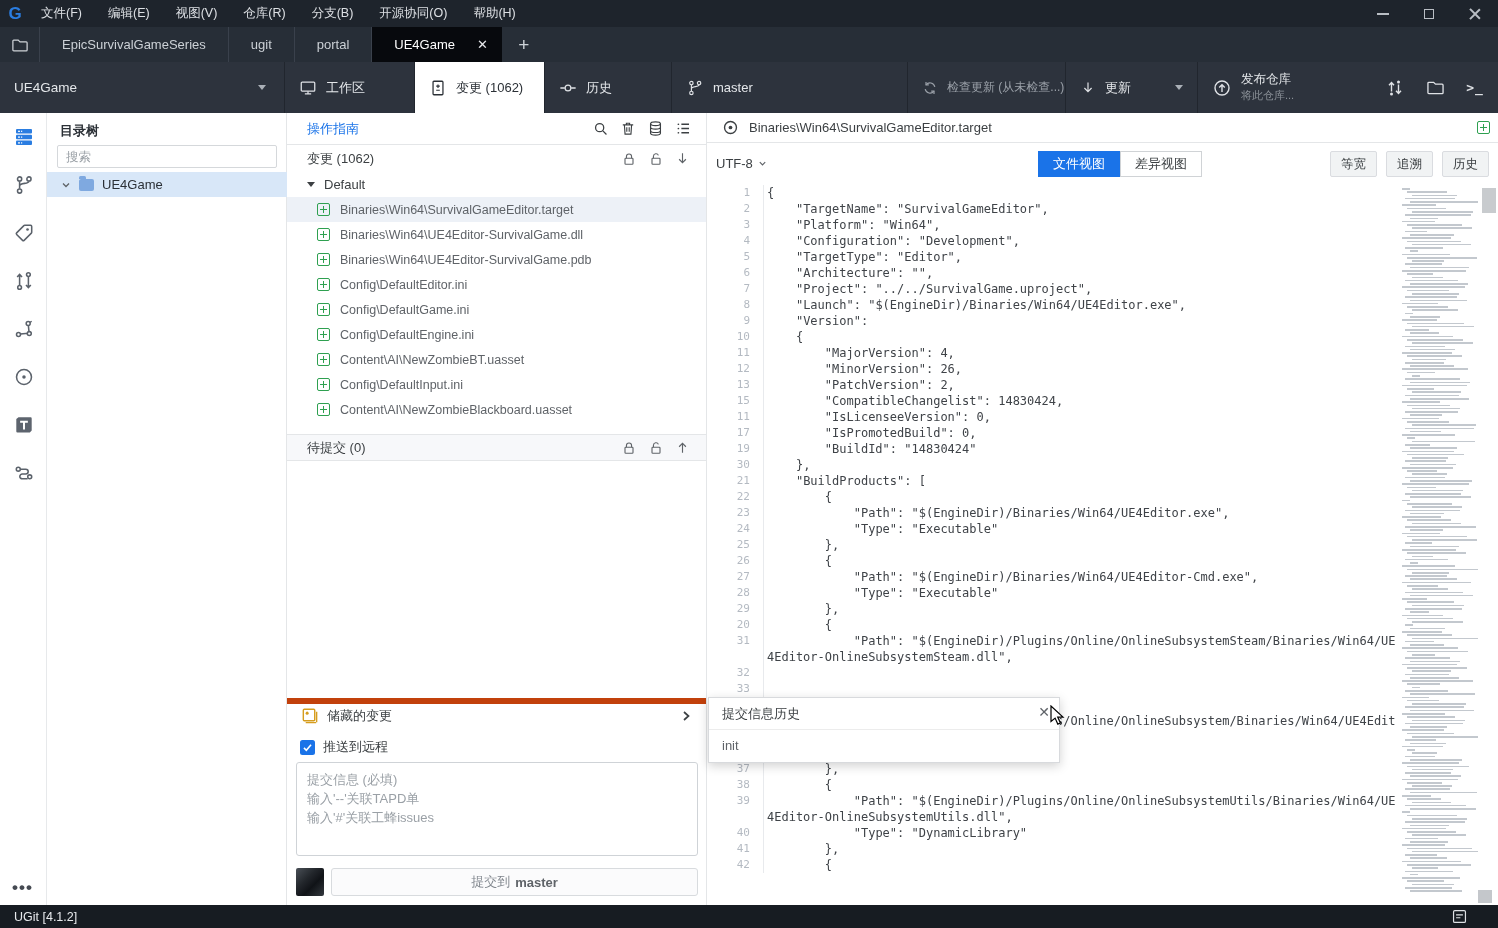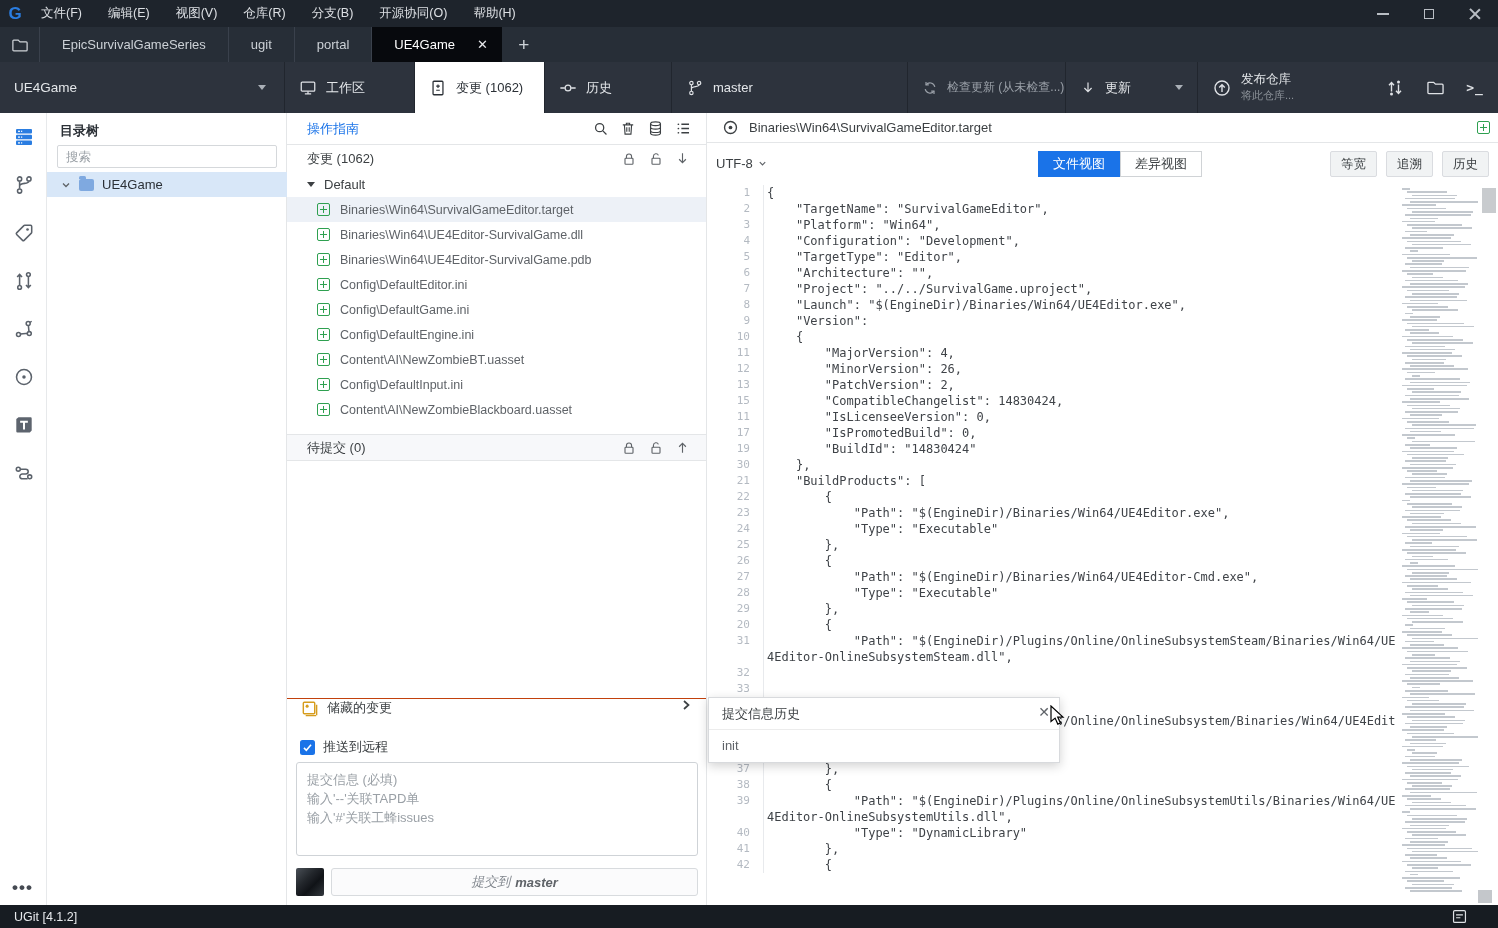--- a/index.html
+++ b/index.html
@@ -81,30 +81,30 @@
   .filelist { position:absolute; left:0; top:84px; width:100%; height:237px; overflow:hidden; }
   .file-row { height:25px; display:flex; align-items:center; }
   .file-row.sel { background:#edf1f7; }
   .gplus { width:13px; height:13px; border:1.3px solid #2ea050; border-radius:2px; margin-left:30px; position:relative; flex:none; }
   .gplus::before,.gplus::after { content:""; position:absolute; background:#2ea050; }
   .gplus::before { left:5px; top:2px; width:1.4px; height:7px; }
   .gplus::after  { left:2px; top:5px; width:7px; height:1.4px; }
   .file-row .lbl { margin-left:10px; color:#5f6368; font-size:12.5px; white-space:nowrap; }
   .pending { position:absolute; left:0; top:321px; width:100%; height:27px; background:#f7f8fa; border-top:1px solid #e4e6e8; border-bottom:1px solid #e4e6e8; display:flex; align-items:center; }
   .pending .lbl { margin-left:20px; }
-  .stash-row { position:absolute; left:0; top:585px; width:100%; height:29px; border-top:1px solid #c2410c; display:flex; }
+  .stash-row { position:absolute; left:0; top:585px; width:100%; height:29px; border-top:6px solid #c2410c; display:flex; align-items:center; }
   .stash-row .lbl { margin-left:8px; }
   .stash-chev { position:absolute; right:14px; color:#3c4043; }
   .push-row { position:absolute; left:13px; top:625px; display:flex; align-items:center; gap:8px; }
   .cbx { width:15px; height:15px; background:#1a73e8; border-radius:2.5px; display:flex; align-items:center; justify-content:center; }
   .commit-msg { position:absolute; left:9px; top:649px; width:402px; height:94px; border:1px solid #cfd3d7; border-radius:3px; resize:none; padding:8px 10px; font-family:inherit; font-size:13px; line-height:1.45; color:#3c4043; outline:none; }
   .commit-msg::placeholder { color:#9aa0a6; }
   .commit-row { position:absolute; left:9px; top:755px; width:402px; height:28px; display:flex; gap:7px; }
   .avatar { width:28px; height:28px; border-radius:2px; background:linear-gradient(135deg,#4a5057 0%,#23272c 38%,#101317 62%,#33383e 100%); flex:none; }
-  .commit-btn { flex:1; border:1px solid #d8dbde; border-radius:3px; background:#fbfbfc; color:#80868d; font-size:13px; display:flex; align-items:center; justify-content:center; gap:5px;font-style:italic; }
+  .commit-btn { flex:1; border:1px solid #d8dbde; border-radius:3px; background:#fbfbfc; color:#80868d; font-size:13px; display:flex; align-items:center; justify-content:center; gap:5px; }
   .commit-btn b { color:#5f6368; }
 
   
   .viewer { left:707px; top:113px; width:791px; height:792px; background:#fff; }
   .v-head { position:absolute; left:0; top:0; width:100%; height:30px; border-bottom:1px solid #e4e6e8; display:flex; align-items:center; }
   .v-head .path { margin-left:10px; color:#3c4043; }
   .v-head .ic { margin-left:15px; display:flex; }
   .v-gplus { position:absolute; right:8px; }
   .v-ctrl { position:absolute; left:0; top:30px; width:100%; height:42px; }
   .enc { position:absolute; left:9px; top:13px; display:flex; align-items:center; gap:5px; color:#3c4043; }

